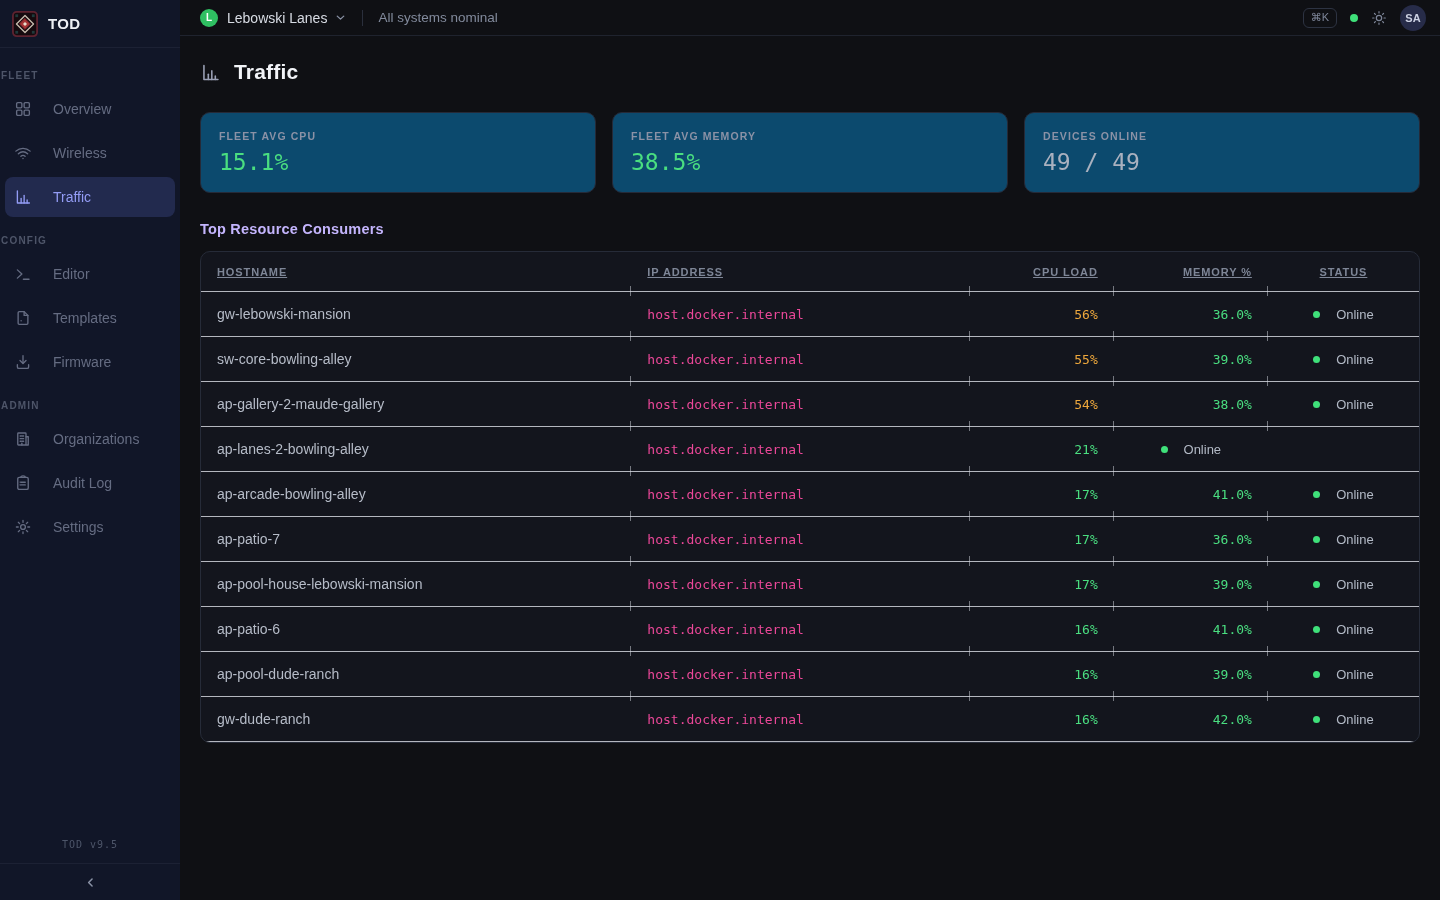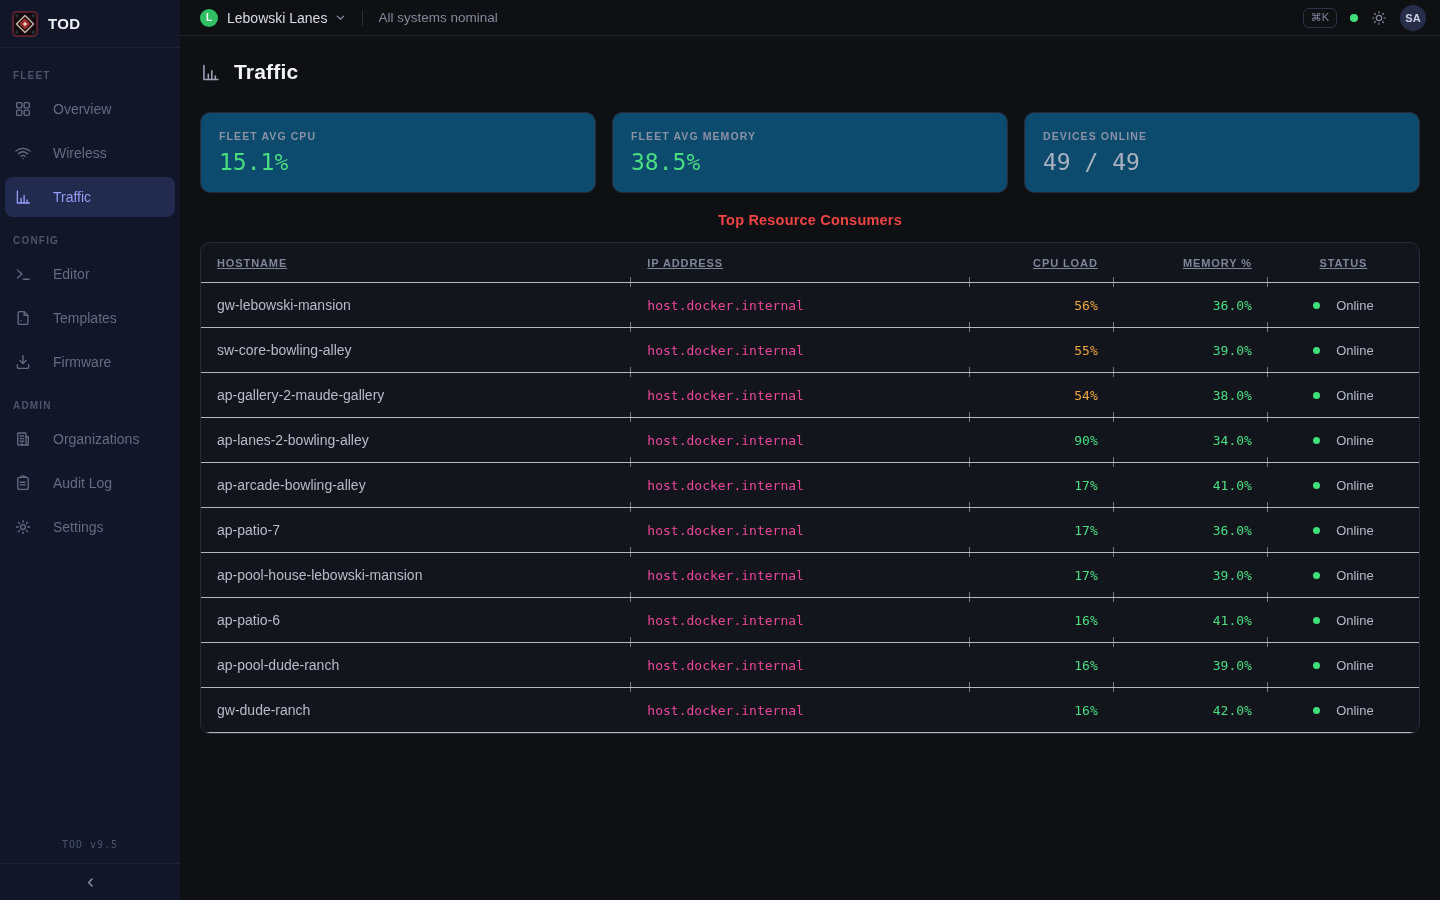--- a/index.html
+++ b/index.html
@@ -17,21 +17,21 @@
     background:#111628; display:flex; flex-direction:column;
   }
   .logo-row {
     height:48px; display:flex; align-items:center; gap:10px;
     padding:0 12px; border-bottom:1px solid #1c2134;
   }
   .logo-row .app-name { font-size:15px; font-weight:700; color:#eef0f5; letter-spacing:.4px; }
   .nav { padding:8px 0 0 0; }
   .nav-section-label {
     font-size:10px; letter-spacing:1.2px; color:#4e5569; font-weight:700;
-    padding:14px 13px 8px 13px; text-transform:uppercase;
+    padding:14px 13px 8px 1px; text-transform:uppercase;
   }
   .nav-item {
     display:flex; align-items:center; gap:21px;
     height:40px; margin:0 5px 4px 5px; padding:0 9px;
     border-radius:8px; color:#656c82; font-size:14px; cursor:pointer;
   }
   .nav-item svg { width:18px; height:18px; flex:0 0 18px; }
   .nav-item.active { background:#222a4e; color:#939cf5; }
   .sidebar-spacer { flex:1; }
   .version { text-align:center; font-size:10px; color:#4d5569; padding-bottom:13px; letter-spacing:1px; }
@@ -75,21 +75,21 @@
 
   .stats { display:grid; grid-template-columns:1fr 1fr 1fr; gap:16px; }
   .stat-card {
     background:#0c4a6e; border:1px solid #252a38; border-radius:10px;
     height:81px; padding:17px 18px;
   }
   .stat-label { font-size:10.5px; letter-spacing:1.1px; color:#8b92a6; font-weight:600; text-transform:uppercase; }
   .stat-value { font-size:23px; margin-top:7px; color:#aab1bf; }
   .stat-value.green { color:#4ade80; }
 
-  .section-title { margin-top:19px; font-size:14.5px; font-weight:700; color:#ef4444; letter-spacing:.2px;text-align:center; }
+  .section-title { margin-top:28px; font-size:14.5px; font-weight:700; color:#c4b5fd; letter-spacing:.2px; }
 
   .table {
     margin-top:14px; background:#13151d;
     border:1px solid #262b38; border-radius:10px; overflow:hidden;
   }
   .trow {
     display:grid; grid-template-columns:430fr 338fr 144fr 154fr 151fr;
     align-items:center; height:45px; position:relative;
     border-bottom:1px solid rgba(216,220,227,.82);
   }
@@ -350,22 +350,21 @@
         <div class="cell right num mono">38.0%</div>
         <div class="cell center status-cell">
             <span class="online-dot"></span>
             <span>Online</span>
           </div>
       </div>
 
       <div class="trow">
         <div class="cell hostname">ap-lanes-2-bowling-alley</div>
         <div class="cell ip mono">host.docker.internal</div>
-        <div class="cell right num mono" data-level="ok">90%</div>
-        <div class="cell right num mono">34.0%</div>
+        <div class="cell right num mono" data-level="ok">21%</div>
         <div class="cell center status-cell">
             <span class="online-dot"></span>
             <span>Online</span>
           </div>
       </div>
 
       <div class="trow">
         <div class="cell hostname">ap-arcade-bowling-alley</div>
         <div class="cell ip mono">host.docker.internal</div>
         <div class="cell right num mono" data-level="ok">17%</div>

